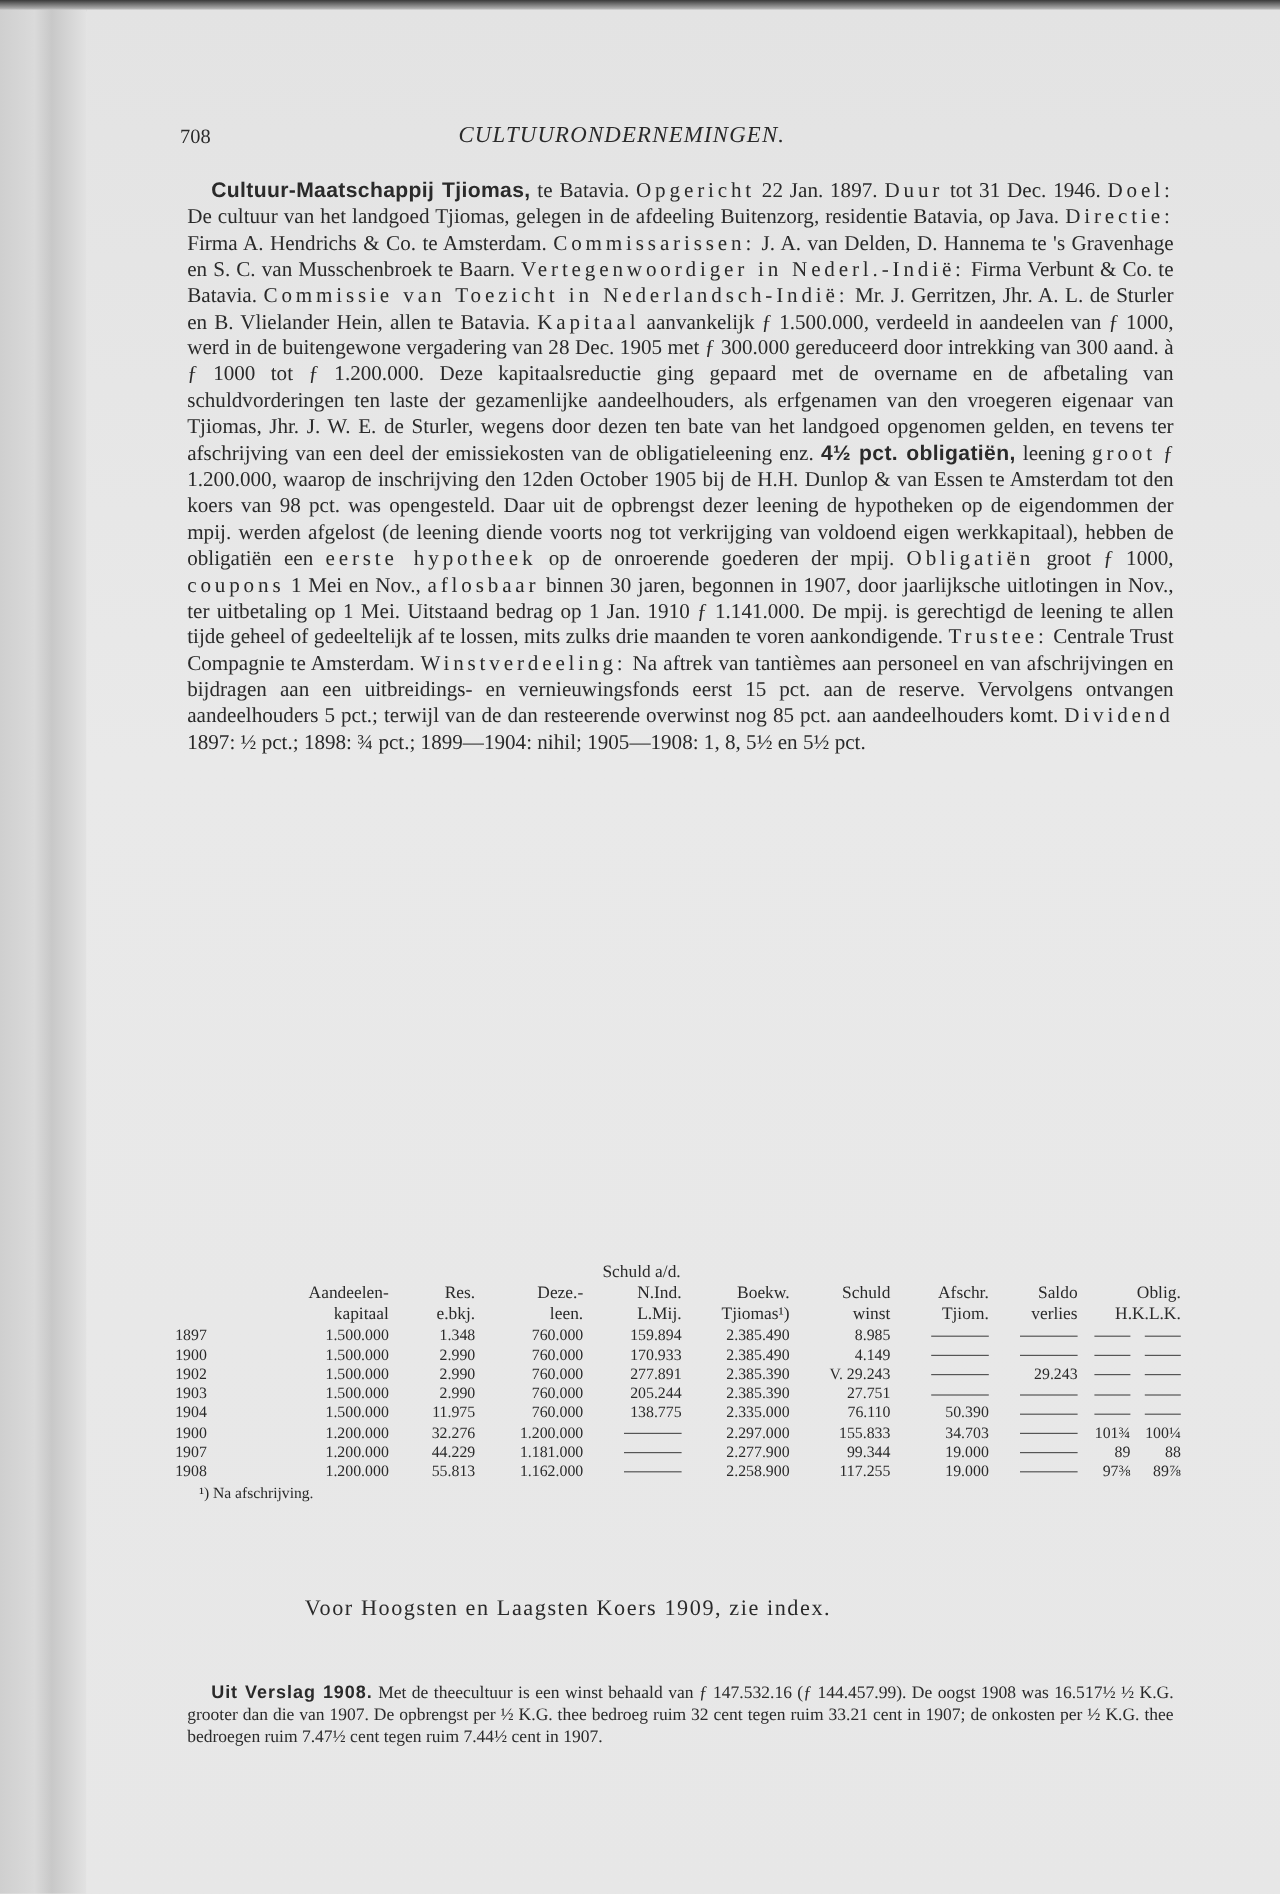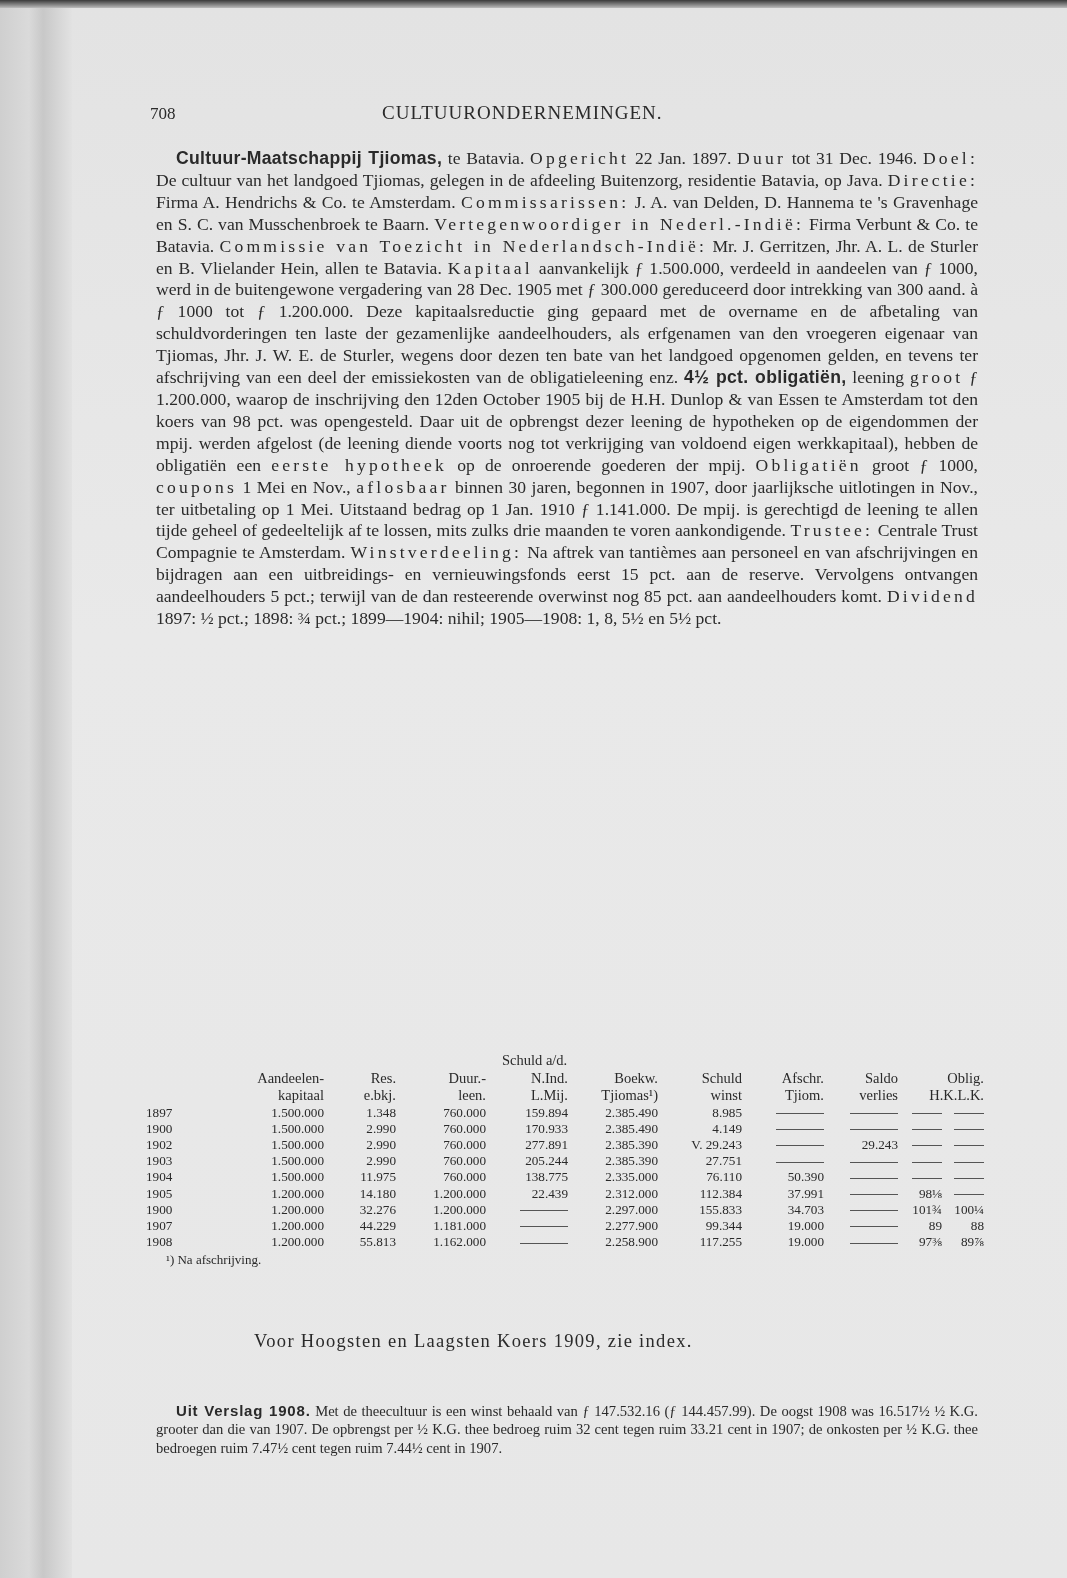--- a/index.html
+++ b/index.html
@@ -12,21 +12,21 @@
   }
   .topbar { position: absolute; left: 0; top: 0; width: 1067px; height: 10px;
     background: linear-gradient(#3a3a3a, #9a9a9a 60%, #e0e0e0); }
   .leftedge { position: absolute; left: 0; top: 8px; width: 72px; height: 1570px;
     background: linear-gradient(90deg, #cfcfcf, #dadada 40%, #c8c8c8 60%, #e2e2e2); }
   .page { position: absolute; left: 72px; top: 8px; width: 995px; height: 1570px;
     background: linear-gradient(180deg, #e3e3e3, #e9e9e9 40%, #e7e7e7); }
 
   .header { position: absolute; left: 150px; top: 100px; width: 840px; height: 28px; }
   .page-number { position: absolute; left: 0; top: 4px; font-size: 17px; }
-  .running-title { position: absolute; left: 232px; top: 2px; font-size: 19px; letter-spacing: 1px; }
+  .running-title { position: absolute; left: 232px; top: 2px; font-size: 19px; font-style: italic; letter-spacing: 1px; }
 
   .body-text { position: absolute; left: 156px; top: 148px; width: 822px;
     font-size: 17.6px; line-height: 21.9px; text-align: justify; }
   .body-text p { margin: 0; text-indent: 20px; }
   .sp { letter-spacing: 3.2px; }
   .bold-sans { font-family: "Liberation Sans", "DejaVu Sans", sans-serif; font-weight: bold; letter-spacing: 0.3px; }
 
   .table-wrap { position: absolute; left: 146px; top: 1052px; width: 840px; }
   table { border-collapse: collapse; font-size: 13.2px; }
   td, th { padding: 0; font-weight: normal; white-space: nowrap; line-height: 16.2px; }
@@ -75,21 +75,21 @@
     <thead>
       <tr>
         <th colspan="4"></th>
         <th colspan="2" style="text-align:left;padding-left:12px;">Schuld a/d.</th>
         <th colspan="5"></th>
       </tr>
       <tr>
         <th class="c-year"></th>
         <th class="c-ak">Aandeelen-</th>
         <th class="c-res">Res.</th>
-        <th class="c-obl">Duur.-</th>
+        <th class="c-obl">Deze.-</th>
         <th class="c-ni">N.Ind.</th>
         <th class="c-bw">Boekw.</th>
         <th class="c-nw">Schuld</th>
         <th class="c-af">Afschr.</th>
         <th class="c-sv">Saldo</th>
         <th colspan="2">Oblig.</th>
       </tr>
       <tr>
         <th class="c-year"></th>
         <th class="c-ak">kapitaal</th>
@@ -163,33 +163,20 @@
           <td class="c-num c-obl">760.000</td>
           <td class="c-num c-ni">138.775</td>
           <td class="c-num c-bw">2.335.000</td>
           <td class="c-num c-nw">76.110</td>
           <td class="c-num c-af">50.390</td>
           <td class="c-num c-sv"><span class="dash"></span></td>
           <td class="c-num c-ob1"><span class="dash-s"></span></td>
           <td class="c-num c-ob2"><span class="dash-s"></span></td>
         </tr>
         <tr>
-          <td class="c-year">1905</td>
-          <td class="c-num c-ak">1.200.000</td>
-          <td class="c-num c-res">14.180</td>
-          <td class="c-num c-obl">1.200.000</td>
-          <td class="c-num c-ni">22.439</td>
-          <td class="c-num c-bw">2.312.000</td>
-          <td class="c-num c-nw">112.384</td>
-          <td class="c-num c-af">37.991</td>
-          <td class="c-num c-sv"><span class="dash"></span></td>
-          <td class="c-num c-ob1">98⅛</td>
-          <td class="c-num c-ob2"><span class="dash-s"></span></td>
-        </tr>
-        <tr>
           <td class="c-year">1900</td>
           <td class="c-num c-ak">1.200.000</td>
           <td class="c-num c-res">32.276</td>
           <td class="c-num c-obl">1.200.000</td>
           <td class="c-num c-ni"><span class="dash"></span></td>
           <td class="c-num c-bw">2.297.000</td>
           <td class="c-num c-nw">155.833</td>
           <td class="c-num c-af">34.703</td>
           <td class="c-num c-sv"><span class="dash"></span></td>
           <td class="c-num c-ob1">101¾</td>

